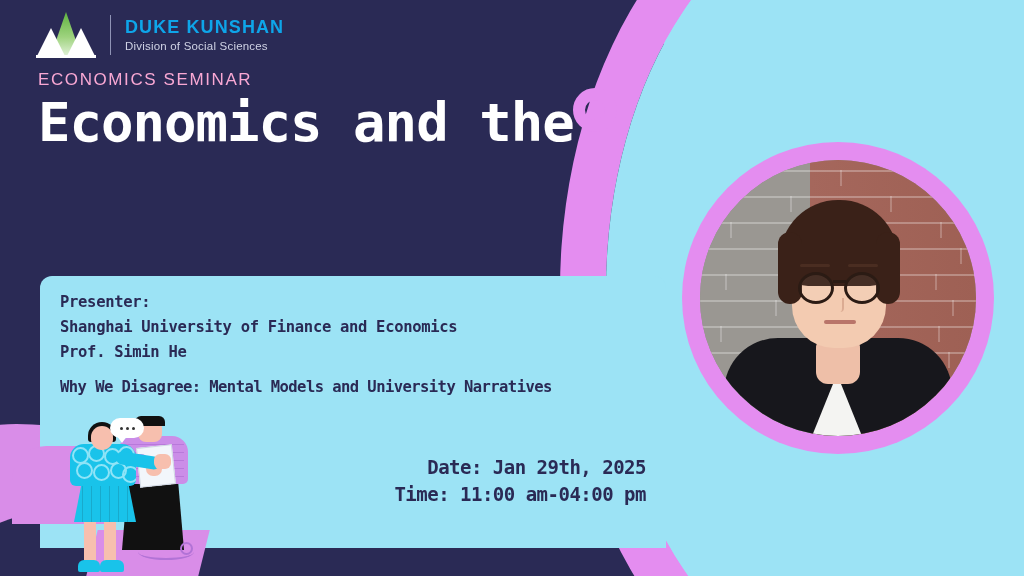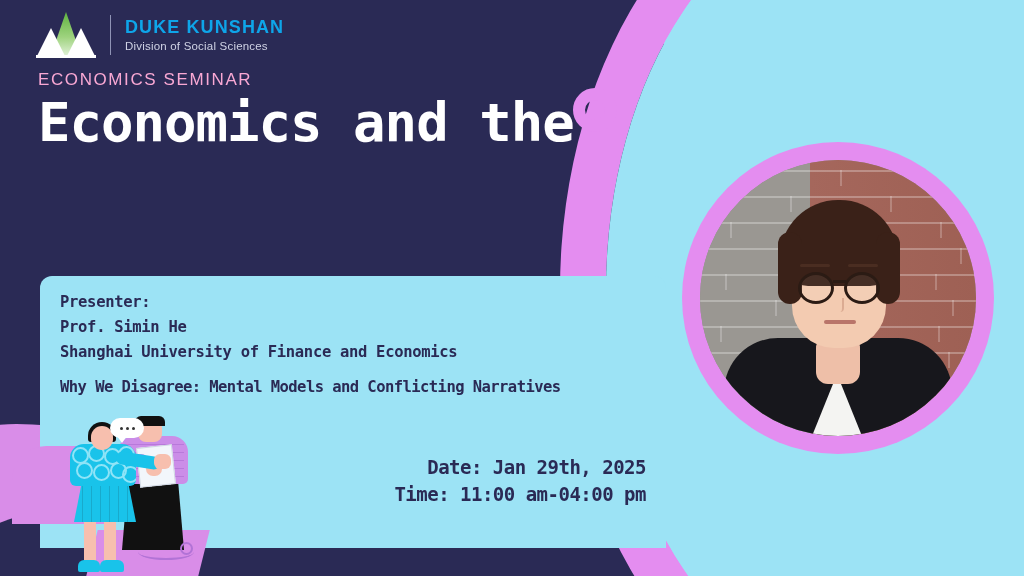--- a/index.html
+++ b/index.html
@@ -344,24 +344,24 @@
 
   <div class="eyebrow">ECONOMICS SEMINAR</div>
   <div class="title">
     <span class="ln">Economics and the</span>
   </div>
   <div class="ring-deco"></div>
 
   <div class="panel">
     <div class="presenter">
       <div>Presenter:</div>
+      <div>Shanghai University of Finance and Economics</div>
       <div>Prof. Simin He</div>
-      <div>Shanghai University of Finance and Economics</div>
-    </div>
-    <div class="talk-title">Why We Disagree: Mental Models and Conflicting Narratives</div>
+    </div>
+    <div class="talk-title">Why We Disagree: Mental Models and University Narratives</div>
 
     <div class="logistics">
       <div>Date: Jan 29th, 2025</div>
       <div>Time: 11:00 am-04:00 pm</div>
     </div>
   </div>
 
   <div class="illus">
     <div class="ill-sofa"></div>
     <div class="ill-floor"></div>

